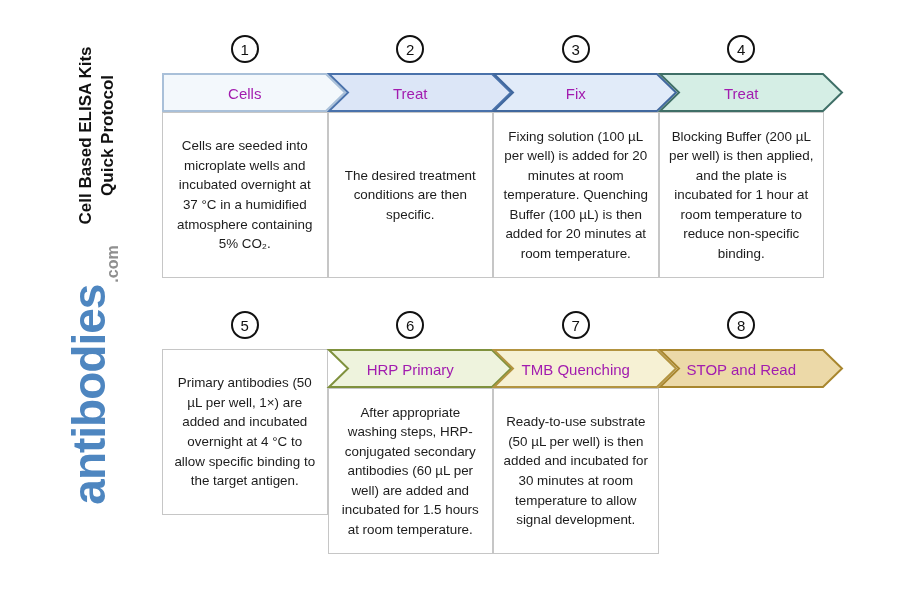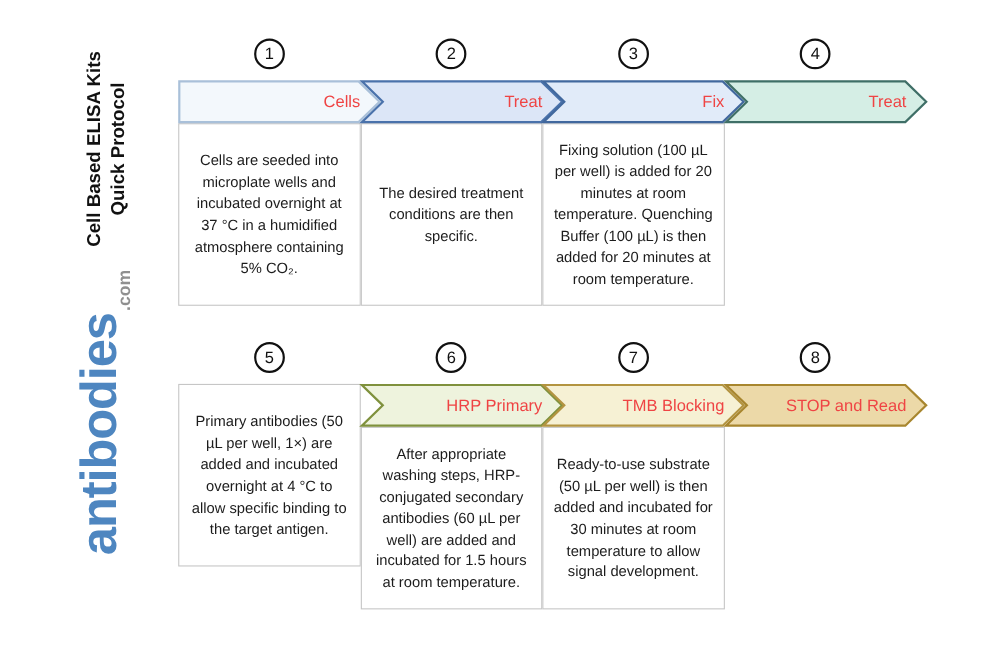--- a/index.html
+++ b/index.html
@@ -36,21 +36,21 @@
   .step-number {
     width:24px; height:24px; border:2px solid #111; border-radius:50%;
     background:#fff; display:flex; align-items:center; justify-content:center;
     font-size:15px; margin-bottom:10px; color:#111;
   }
 
   .arrow-wrap { position:relative; width:100%; height:39px; }
   svg.arrow { position:absolute; left:0; top:0; overflow:visible; z-index:1; display:block; }
   .arrow-label {
     position:absolute; left:0; right:0; top:50%; transform:translateY(-50%);
-    text-align:right; font-size:15px; z-index:2; color:#ef4444;
+    text-align:center; font-size:15px; z-index:2; color:#a21caf;
   }
 
   .step-desc {
     width:100%; height:166px; box-sizing:border-box;
     background:#ffffff; border:1px solid #c6c6c6;
     display:flex; align-items:center; justify-content:center;
     text-align:center; font-size:13.4px; line-height:1.46;
     padding:8px 9px; color:#1c1c1c;
   }
 </style>
@@ -104,20 +104,21 @@
     </div>
 
     <div class="step">
       <div class="step-number">4</div>
       <div class="arrow-wrap">
         <svg class="arrow" width="185" height="39" viewBox="0 0 185 39">
           <polygon points="1,1 164,1 183,19.5 164,38 1,38 20,19.5" stroke-width="2" fill="#d5eee5" stroke="#3f6f67"></polygon>
         </svg>
         <div class="arrow-label">Treat</div>
       </div>
+      <div class="step-desc">Blocking Buffer (200 µL per well) is then applied, and the plate is incubated for 1 hour at room temperature to reduce non-specific binding.</div>
     </div>
 
   </div>
 
   <div class="row row-2">
 
     <div class="step">
       <div class="step-number">5</div>
       <div class="step-desc">Primary antibodies (50 µL per well, 1×) are added and incubated overnight at 4 °C to allow specific binding to the target antigen.</div>
     </div>
@@ -132,21 +133,21 @@
       </div>
       <div class="step-desc">After appropriate washing steps, HRP-conjugated secondary antibodies (60 µL per well) are added and incubated for 1.5 hours at room temperature.</div>
     </div>
 
     <div class="step">
       <div class="step-number">7</div>
       <div class="arrow-wrap">
         <svg class="arrow" width="185" height="39" viewBox="0 0 185 39">
           <polygon points="1,1 164,1 183,19.5 164,38 1,38 20,19.5" stroke-width="2" fill="#f6f1d4" stroke="#b39440"></polygon>
         </svg>
-        <div class="arrow-label">TMB Blocking</div>
+        <div class="arrow-label">TMB Quenching</div>
       </div>
       <div class="step-desc">Ready-to-use substrate (50 µL per well) is then added and incubated for 30 minutes at room temperature to allow signal development.</div>
     </div>
 
     <div class="step">
       <div class="step-number">8</div>
       <div class="arrow-wrap">
         <svg class="arrow" width="185" height="39" viewBox="0 0 185 39">
           <polygon points="1,1 164,1 183,19.5 164,38 1,38 20,19.5" stroke-width="2" fill="#ecd9a8" stroke="#a8862e"></polygon>
         </svg>

